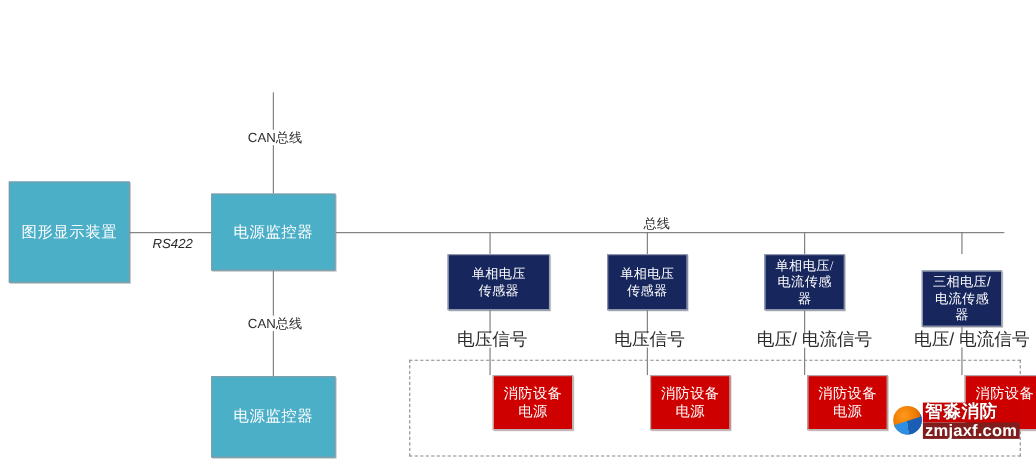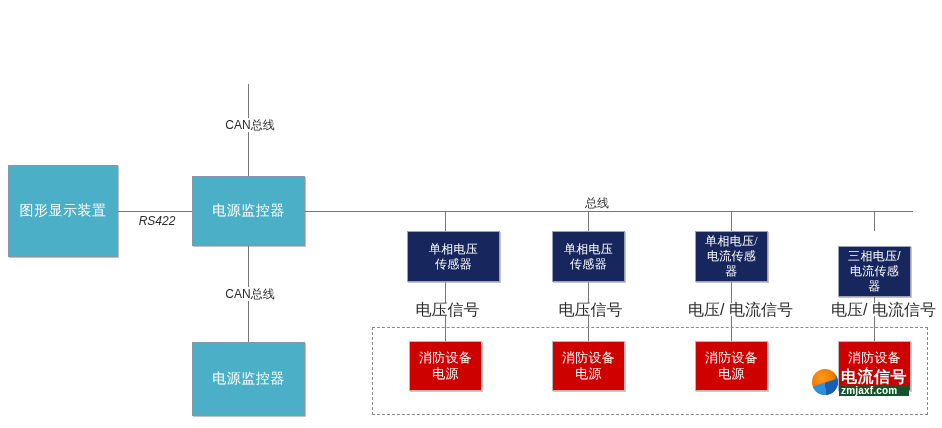--- a/index.html
+++ b/index.html
@@ -45,20 +45,21 @@
     box-shadow: 1px 1px 0 rgba(140,140,140,0.5);
     font-size: 12px;
     letter-spacing: 0.3px;
   }
   .node-red {
     background: #ce0000;
     border: 1px solid #b7b7b7;
     box-shadow: 1px 1px 0 rgba(150,150,150,0.5);
     font-size: 13px;
     letter-spacing: 0.3px;
+    margin-left: 39px;
   }
 
   
   .line {
     position: absolute;
     background: #777777;
     z-index: 1;
   }
   .line-v { width: 1px; }
   .line-h { height: 1px; }
@@ -126,24 +127,24 @@
   .wm-title {
     font-size: 16px;
     font-weight: bold;
     color: #ffffff;
     background: #cc0000;
     padding: 1px 2px;
     letter-spacing: 0.5px;
     text-shadow: 0 0 1px rgba(0,0,0,0.5);
   }
   .wm-url {
-    font-size: 10px;
+    font-size: 15px;
     font-weight: bold;
     color: #ffffff;
-    background: #14532d;
+    background: #7f1d1d;
     padding: 0 2px;
     letter-spacing: 0.2px;
   }
 </style>
 </head>
 <body>
 
 <div id="canvas">
 
   <div class="line line-v" style="left:248px; top:84px; height:92px;"></div>
@@ -202,18 +203,18 @@
   <div class="edge-label" style="left:577px; top:196px; width:36px;">总线</div>
 
   <div class="edge-label small" style="left:409px; top:303px; width:73px;">电压信号</div>
   <div class="edge-label small" style="left:552px; top:303px; width:73px;">电压信号</div>
   <div class="edge-label small" style="left:686px; top:303px; width:91px;">电压/ 电流信号</div>
   <div class="edge-label small" style="left:829px; top:303px; width:91px;">电压/ 电流信号</div>
 
   <div class="watermark" style="left:812px; top:368px;">
     <div class="wm-logo"></div>
     <div class="wm-text">
-      <span class="wm-title">电流信号</span>
+      <span class="wm-title">智淼消防</span>
       <span class="wm-url">zmjaxf.com</span>
     </div>
   </div>
 
 </div>
 
 </body></html>

